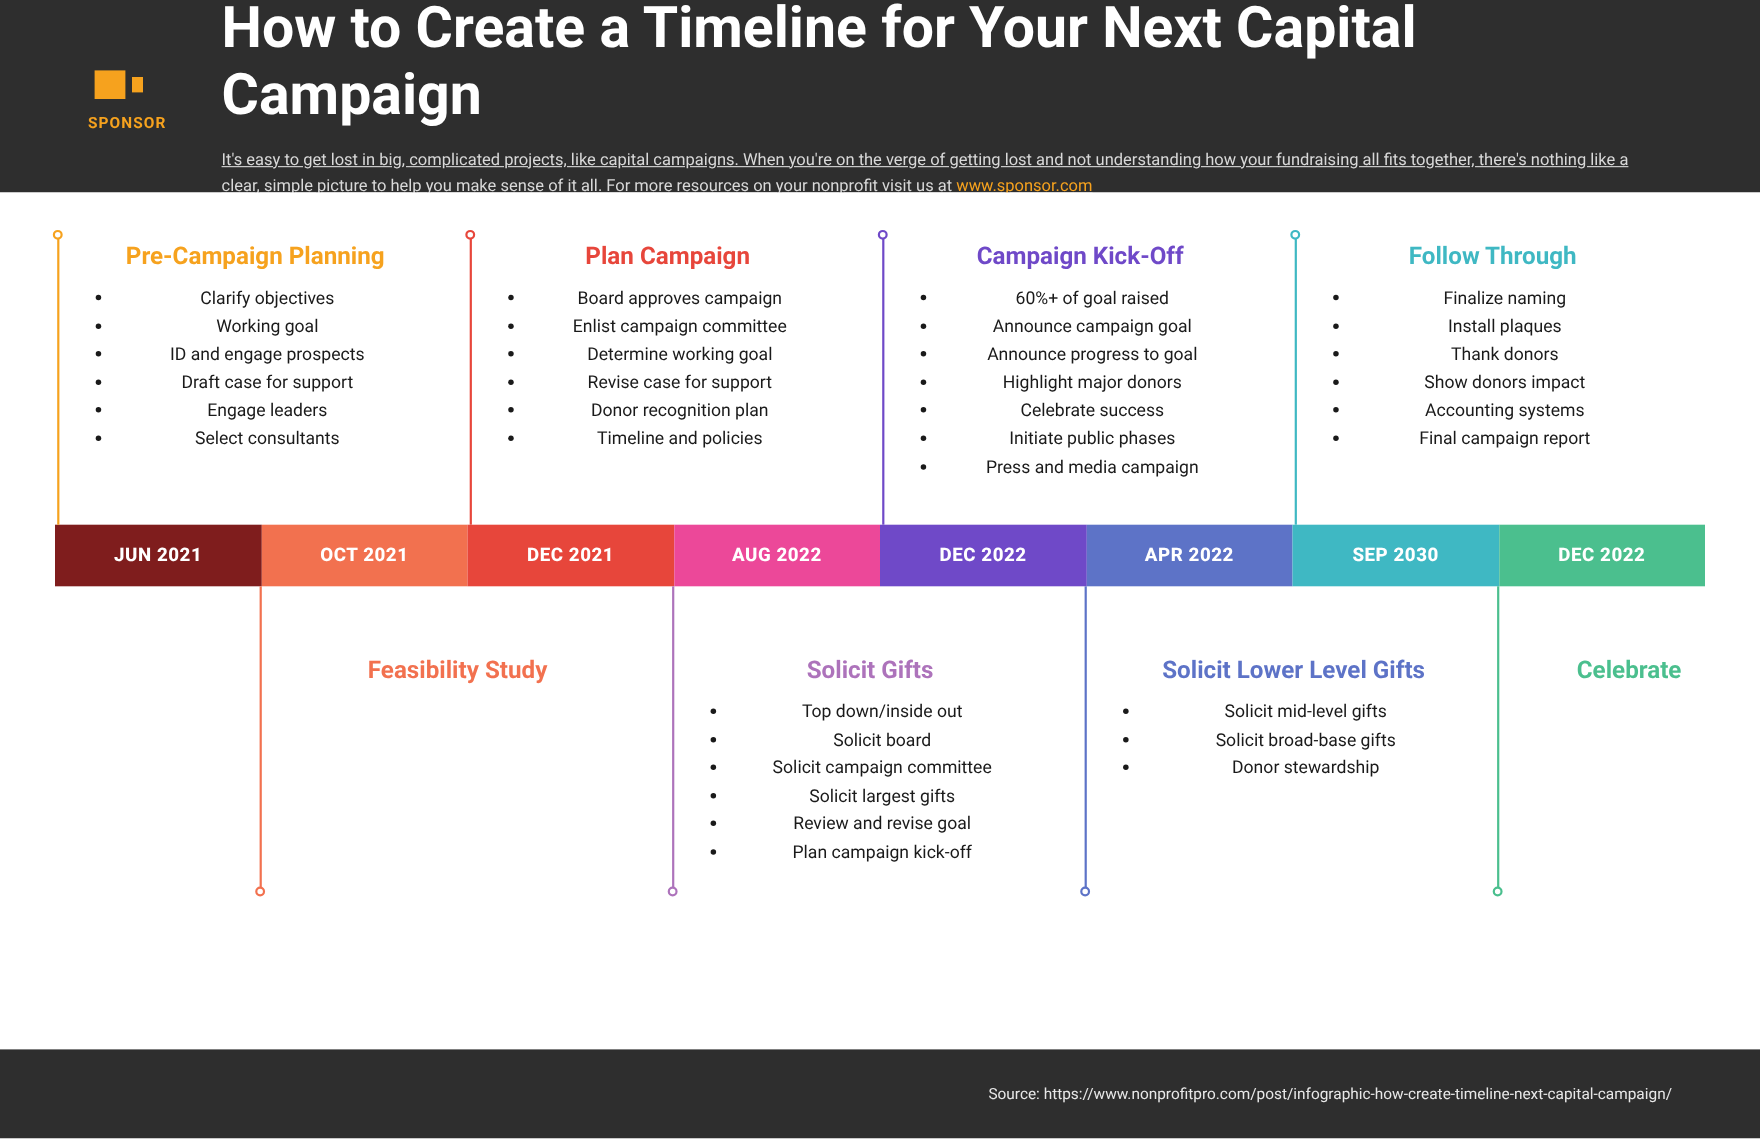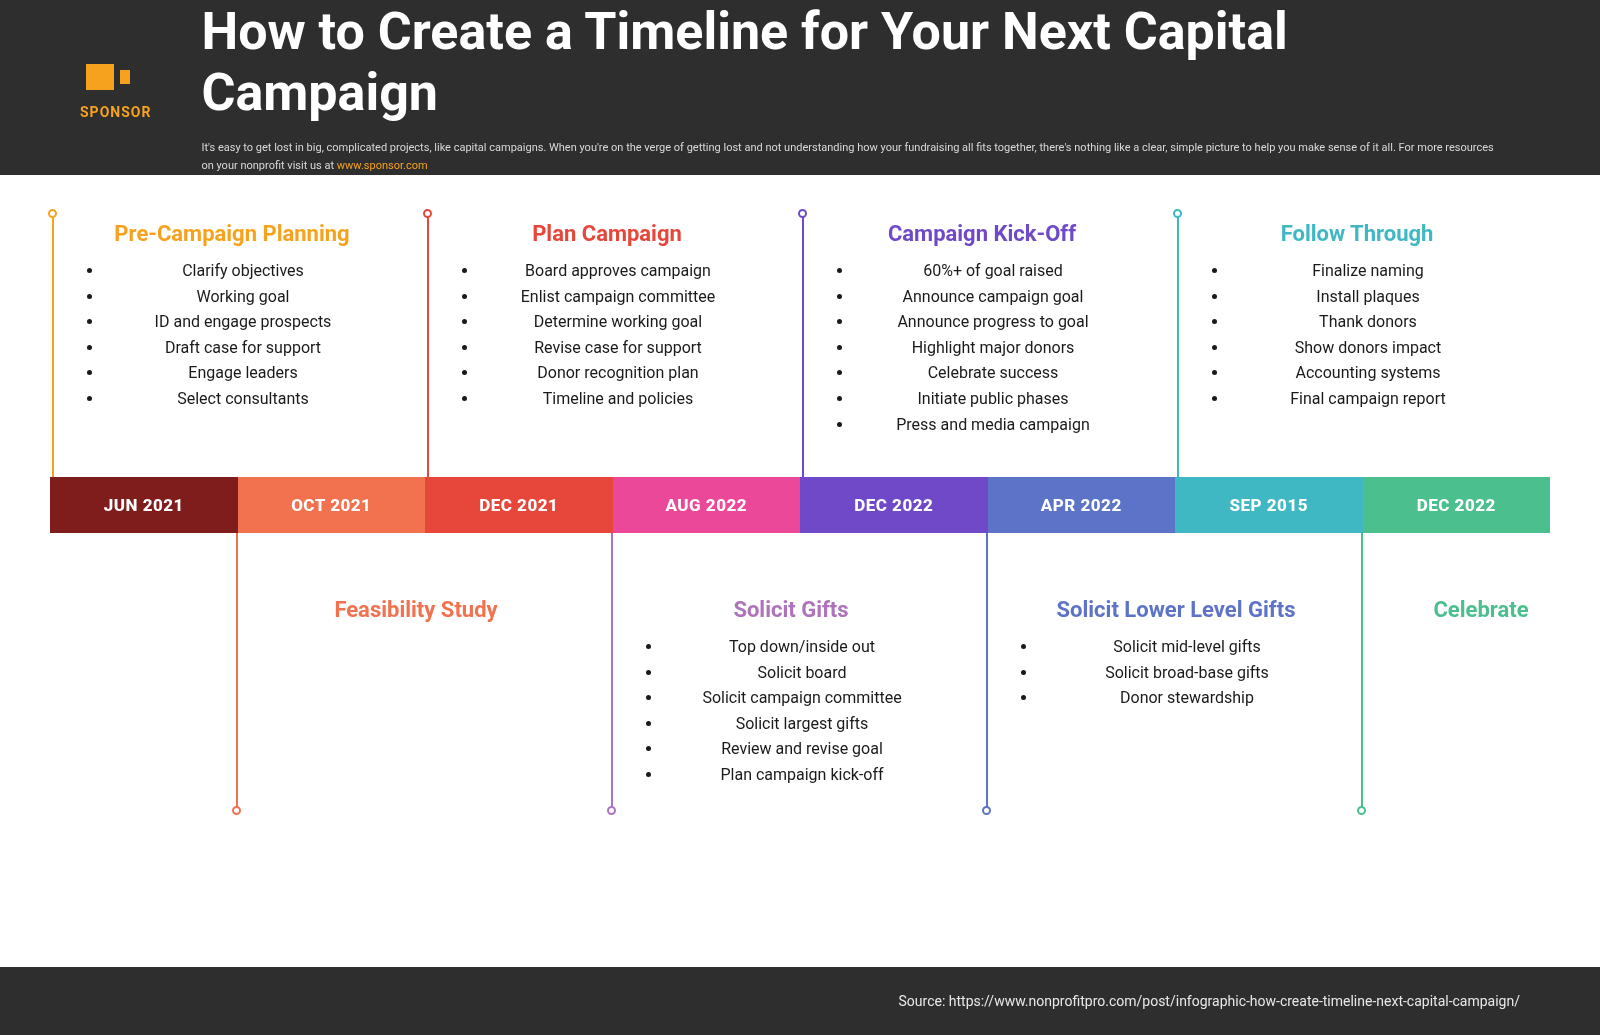--- a/index.html
+++ b/index.html
@@ -29,21 +29,21 @@
     width: 60px; height: 42px;
     position: relative;
   }
   .logo-mark .sq1 { position:absolute; left:0; top:8px; width:28px; height:26px; background:#f6a21e; }
   .logo-mark .sq2 { position:absolute; left:34px; top:14px; width:10px; height:14px; background:#f6a21e; }
   .logo-text {
     color:#f6a21e; font-weight:700; letter-spacing:1px; font-size:14px;
   }
   .header-text { color:#fff; max-width:1300px; }
   .title { font-size:52px; font-weight:700; margin-bottom:16px; }
-  .subtitle { font-size:11px; line-height:1.6; color:#d9d9d9; }
+  .subtitle { font-size:15px; line-height:1.6; color:#d9d9d9;text-decoration:underline; }
   .subtitle a { color:#f6a21e; text-decoration:none; }
 
   .main {
     position:relative;
     width:100%;
     height:calc(1035px - 175px - 68px);
     background:#fff;
   }
 
   .timeline {
@@ -93,21 +93,21 @@
     width:9px; height:9px;
     border-radius:50%;
     left:-4px;
     background:#fff;
     border:2px solid currentColor;
   }
 
   .footer {
     position:absolute;
     bottom:0; left:0; right:0;
-    height:68px;
+    height:81px;
     background:#2e2e2e;
     color:#e8e8e8;
     font-size:14px;
     display:flex;
     align-items:center;
     justify-content:flex-end;
     padding:0 80px;
   }
 </style>
 </head>
@@ -144,21 +144,21 @@
     <div class="month" style="background:#ec4899">
         <span>AUG 2022</span>
       </div>
     <div class="month" style="background:#6f49c8">
         <span>DEC 2022</span>
       </div>
     <div class="month" style="background:#5d73c7">
         <span>APR 2022</span>
       </div>
     <div class="month" style="background:#3fb8c3">
-        <span>SEP 2015</span>
+        <span>SEP 2030</span>
       </div>
     <div class="month" style="background:#4bbf8e">
         <span>DEC 2022</span>
       </div>
   </div>
 
   <div class="connector" style="left:52px; top:38px; height:264px; background:#f6a21e; color:#f6a21e;">
     <div class="dot" style="top:-4px;"></div>
   </div>
   <div class="connector" style="left:427px; top:38px; height:264px; background:#e7463b; color:#e7463b;">

